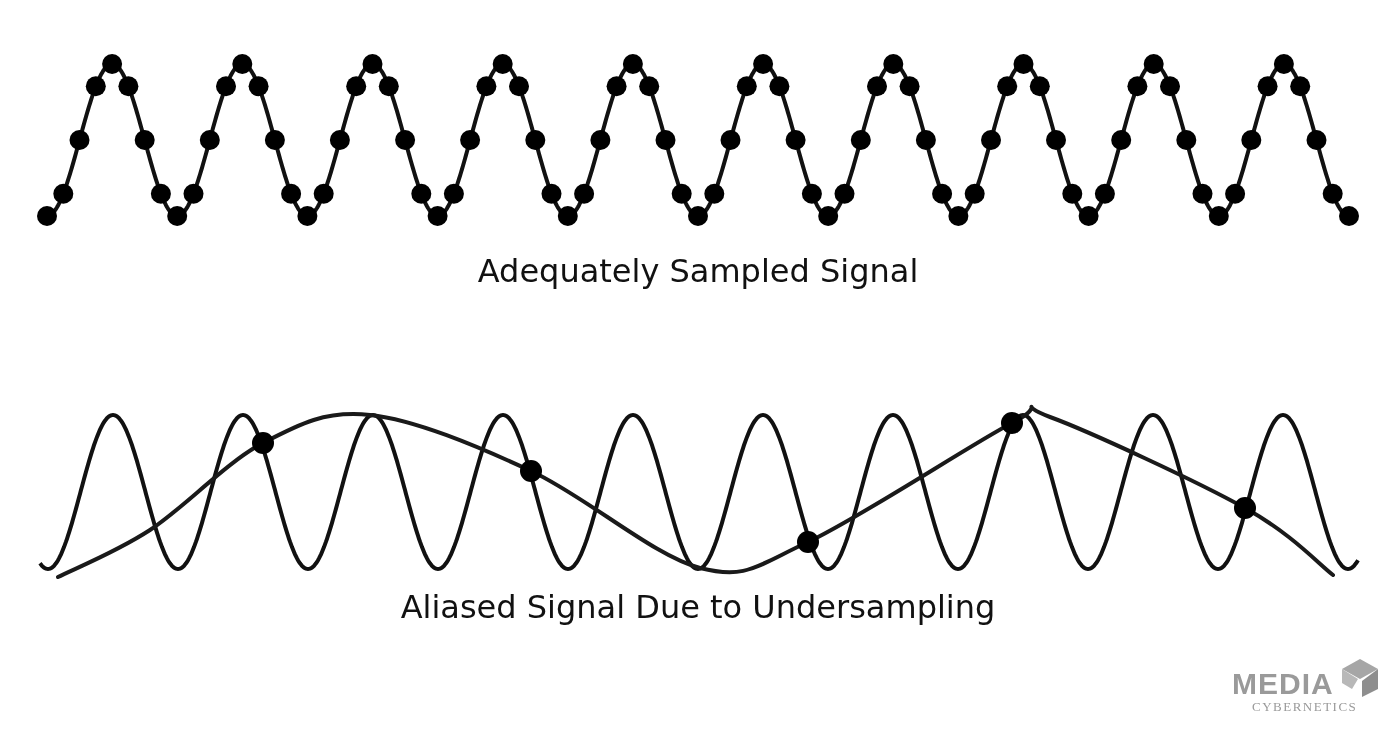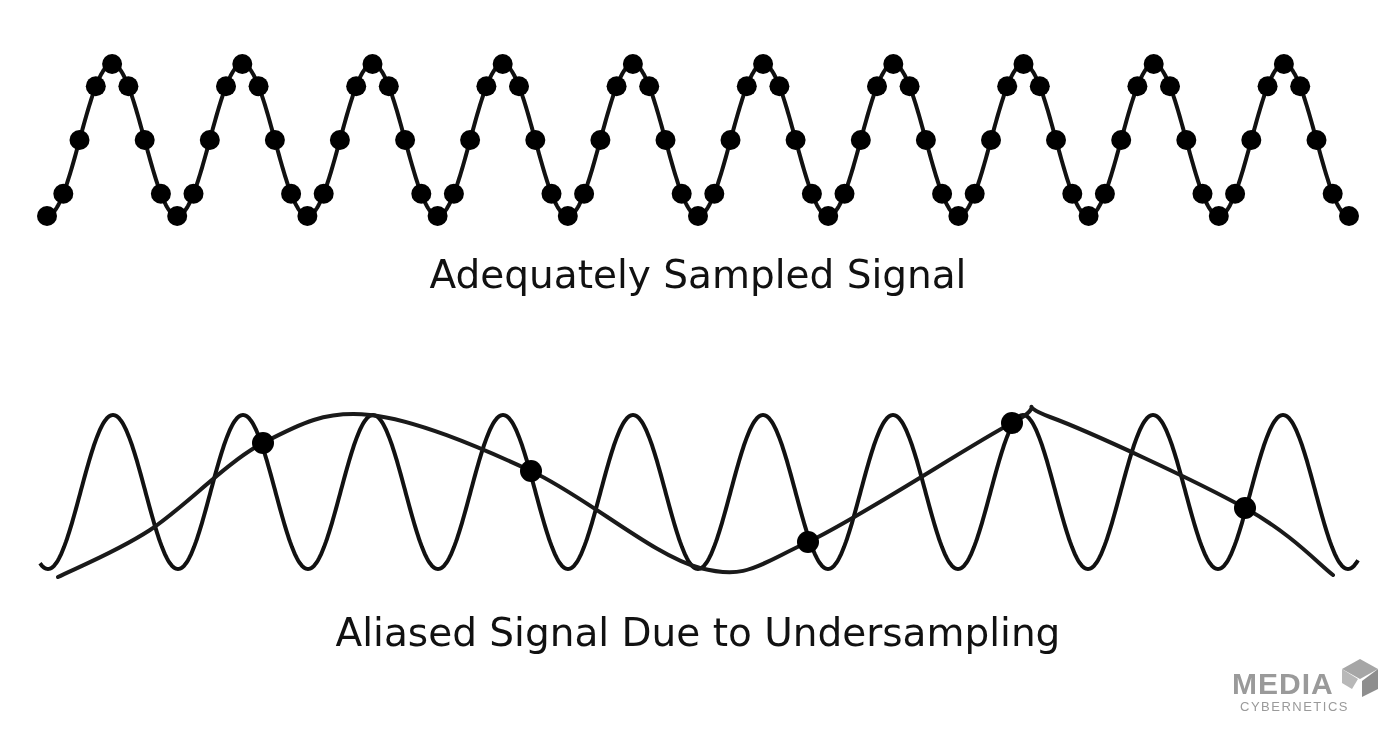--- a/index.html
+++ b/index.html
@@ -1,26 +1,26 @@
 <!DOCTYPE html>
 <html><head>
   <meta charset="utf-8">
   <style>
     html, body { margin: 0; padding: 0; background: #ffffff; }
     body { width: 1396px; height: 733px; position: relative; overflow: hidden; font-family: "Liberation Sans", "DejaVu Sans", sans-serif; }
     .panel { position: absolute; left: 0; width: 1396px; }
     #panel-top { top: 0; height: 300px; }
-    #panel-bottom { top: 388px; height: 270px; }
-    .caption { position: absolute; left: 0; width: 1396px; text-align: center; color: #111111; font-family: "DejaVu Sans", sans-serif; font-size: 39px; letter-spacing: 0px; }
+    #panel-bottom { top: 366px; height: 270px; }
+    .caption { position: absolute; left: 0; width: 1396px; text-align: center; color: #111111; font-family: "DejaVu Sans", sans-serif; font-size: 32px; letter-spacing: 0px; }
     #caption-top { top: 252px; }
     #caption-bottom { top: 602px; }
     svg.plot { position: absolute; left: 0; top: 0; }
     .logo { position: absolute; right: 14px; bottom: 18px; width: 150px; height: 60px; }
     .logo-word-1 { position: absolute; left: 0; top: 12px; font-family: "Liberation Sans", sans-serif; font-size: 30px; color: #9a9a9a; letter-spacing: 1px; font-weight: bold; }
-    .logo-word-2 { position: absolute; left: 8px; top: 44px; font-family: Liberation Sans, sans-serif; font-size: 13px; color: #9a9a9a; letter-spacing: 1.5px; }
+    .logo-word-2 { position: absolute; left: 20px; top: 44px; font-family: Liberation Serif, serif; font-size: 13px; color: #9a9a9a; letter-spacing: 1.5px; }
     .logo-cube { position: absolute; right: 0; top: 0; width: 44px; height: 44px; }
   </style>
 </head>
 <body>
 
 <div class="panel" id="panel-top">
   <svg class="plot" id="svg-top" width="1396" height="300">
       <path d="M 47.0 216.0 L 48.0 215.9 L 49.0 215.6 L 50.0 215.2 L 51.0 214.6 L 52.0 213.8 L 53.0 212.8 L 54.0 211.7 L 55.0 210.4 L 56.0 208.9 L 57.0 207.3 L 58.0 205.5 L 59.0 203.6 L 60.0 201.5 L 61.0 199.3 L 62.0 196.9 L 63.0 194.4 L 64.0 191.8 L 65.0 189.1 L 66.0 186.2 L 67.0 183.3 L 68.0 180.2 L 69.0 177.0 L 70.0 173.8 L 71.0 170.5 L 72.0 167.1 L 73.0 163.6 L 74.0 160.1 L 75.0 156.6 L 76.0 153.0 L 77.0 149.3 L 78.0 145.7 L 79.0 142.0 L 80.0 138.3 L 81.0 134.7 L 82.0 131.0 L 83.0 127.4 L 84.0 123.8 L 85.0 120.2 L 86.0 116.7 L 87.0 113.3 L 88.0 109.9 L 89.0 106.5 L 90.0 103.3 L 91.0 100.1 L 92.0 97.0 L 93.0 94.1 L 94.0 91.2 L 95.0 88.4 L 96.0 85.8 L 97.0 83.3 L 98.0 80.9 L 99.0 78.7 L 100.0 76.6 L 101.0 74.6 L 102.0 72.9 L 103.0 71.2 L 104.0 69.7 L 105.0 68.4 L 106.0 67.3 L 107.0 66.3 L 108.0 65.5 L 109.0 64.8 L 110.0 64.4 L 111.0 64.1 L 112.0 64.0 L 113.0 64.1 L 114.0 64.3 L 115.0 64.7 L 116.0 65.3 L 117.0 66.1 L 118.0 67.1 L 119.0 68.2 L 120.0 69.5 L 121.0 70.9 L 122.0 72.5 L 123.0 74.3 L 124.0 76.2 L 125.0 78.3 L 126.0 80.5 L 127.0 82.8 L 128.0 85.3 L 129.0 87.9 L 130.0 90.6 L 131.0 93.5 L 132.0 96.4 L 133.0 99.5 L 134.0 102.6 L 135.0 105.9 L 136.0 109.2 L 137.0 112.6 L 138.0 116.0 L 139.0 119.5 L 140.0 123.1 L 141.0 126.7 L 142.0 130.3 L 143.0 134.0 L 144.0 137.6 L 145.0 141.3 L 146.0 144.9 L 147.0 148.6 L 148.0 152.2 L 149.0 155.8 L 150.0 159.4 L 151.0 162.9 L 152.0 166.4 L 153.0 169.8 L 154.0 173.1 L 155.0 176.4 L 156.0 179.6 L 157.0 182.7 L 158.0 185.6 L 159.0 188.5 L 160.0 191.3 L 161.0 193.9 L 162.0 196.5 L 163.0 198.8 L 164.0 201.1 L 165.0 203.2 L 166.0 205.2 L 167.0 207.0 L 168.0 208.6 L 169.0 210.1 L 170.0 211.5 L 171.0 212.6 L 172.0 213.6 L 173.0 214.4 L 174.0 215.1 L 175.0 215.6 L 176.0 215.9 L 177.0 216.0 L 178.0 215.9 L 179.0 215.7 L 180.0 215.3 L 181.0 214.7 L 182.0 214.0 L 183.0 213.0 L 184.0 211.9 L 185.0 210.7 L 186.0 209.2 L 187.0 207.7 L 188.0 205.9 L 189.0 204.0 L 190.0 202.0 L 191.0 199.8 L 192.0 197.4 L 193.0 195.0 L 194.0 192.4 L 195.0 189.6 L 196.0 186.8 L 197.0 183.9 L 198.0 180.8 L 199.0 177.7 L 200.0 174.5 L 201.0 171.1 L 202.0 167.8 L 203.0 164.3 L 204.0 160.8 L 205.0 157.3 L 206.0 153.7 L 207.0 150.1 L 208.0 146.4 L 209.0 142.8 L 210.0 139.1 L 211.0 135.4 L 212.0 131.8 L 213.0 128.1 L 214.0 124.5 L 215.0 121.0 L 216.0 117.4 L 217.0 113.9 L 218.0 110.5 L 219.0 107.2 L 220.0 103.9 L 221.0 100.7 L 222.0 97.6 L 223.0 94.6 L 224.0 91.8 L 225.0 89.0 L 226.0 86.3 L 227.0 83.8 L 228.0 81.4 L 229.0 79.1 L 230.0 77.0 L 231.0 75.0 L 232.0 73.2 L 233.0 71.5 L 234.0 70.0 L 235.0 68.7 L 236.0 67.5 L 237.0 66.5 L 238.0 65.6 L 239.0 65.0 L 240.0 64.5 L 241.0 64.1 L 242.0 64.0 L 243.0 64.0 L 244.0 64.3 L 245.0 64.6 L 246.0 65.2 L 247.0 65.9 L 248.0 66.9 L 249.0 67.9 L 250.0 69.2 L 251.0 70.6 L 252.0 72.2 L 253.0 73.9 L 254.0 75.8 L 255.0 77.8 L 256.0 80.0 L 257.0 82.3 L 258.0 84.8 L 259.0 87.4 L 260.0 90.1 L 261.0 92.9 L 262.0 95.8 L 263.0 98.9 L 264.0 102.0 L 265.0 105.2 L 266.0 108.5 L 267.0 111.9 L 268.0 115.3 L 269.0 118.8 L 270.0 122.4 L 271.0 126.0 L 272.0 129.6 L 273.0 133.2 L 274.0 136.9 L 275.0 140.6 L 276.0 144.2 L 277.0 147.9 L 278.0 151.5 L 279.0 155.1 L 280.0 158.7 L 281.0 162.2 L 282.0 165.7 L 283.0 169.1 L 284.0 172.5 L 285.0 175.8 L 286.0 178.9 L 287.0 182.1 L 288.0 185.1 L 289.0 188.0 L 290.0 190.7 L 291.0 193.4 L 292.0 196.0 L 293.0 198.4 L 294.0 200.7 L 295.0 202.8 L 296.0 204.8 L 297.0 206.6 L 298.0 208.3 L 299.0 209.8 L 300.0 211.2 L 301.0 212.4 L 302.0 213.4 L 303.0 214.3 L 304.0 215.0 L 305.0 215.5 L 306.0 215.8 L 307.0 216.0 L 308.0 216.0 L 309.0 215.8 L 310.0 215.4 L 311.0 214.9 L 312.0 214.1 L 313.0 213.2 L 314.0 212.2 L 315.0 210.9 L 316.0 209.5 L 317.0 208.0 L 318.0 206.3 L 319.0 204.4 L 320.0 202.4 L 321.0 200.2 L 322.0 197.9 L 323.0 195.5 L 324.0 192.9 L 325.0 190.2 L 326.0 187.4 L 327.0 184.5 L 328.0 181.4 L 329.0 178.3 L 330.0 175.1 L 331.0 171.8 L 332.0 168.4 L 333.0 165.0 L 334.0 161.5 L 335.0 158.0 L 336.0 154.4 L 337.0 150.8 L 338.0 147.1 L 339.0 143.5 L 340.0 139.8 L 341.0 136.2 L 342.0 132.5 L 343.0 128.9 L 344.0 125.2 L 345.0 121.7 L 346.0 118.1 L 347.0 114.6 L 348.0 111.2 L 349.0 107.9 L 350.0 104.6 L 351.0 101.4 L 352.0 98.3 L 353.0 95.2 L 354.0 92.3 L 355.0 89.5 L 356.0 86.8 L 357.0 84.3 L 358.0 81.9 L 359.0 79.6 L 360.0 77.4 L 361.0 75.4 L 362.0 73.5 L 363.0 71.8 L 364.0 70.3 L 365.0 68.9 L 366.0 67.7 L 367.0 66.7 L 368.0 65.8 L 369.0 65.1 L 370.0 64.6 L 371.0 64.2 L 372.0 64.0 L 373.0 64.0 L 374.0 64.2 L 375.0 64.6 L 376.0 65.1 L 377.0 65.8 L 378.0 66.7 L 379.0 67.7 L 380.0 68.9 L 381.0 70.3 L 382.0 71.8 L 383.0 73.5 L 384.0 75.4 L 385.0 77.4 L 386.0 79.6 L 387.0 81.9 L 388.0 84.3 L 389.0 86.8 L 390.0 89.5 L 391.0 92.3 L 392.0 95.2 L 393.0 98.3 L 394.0 101.4 L 395.0 104.6 L 396.0 107.9 L 397.0 111.2 L 398.0 114.6 L 399.0 118.1 L 400.0 121.7 L 401.0 125.2 L 402.0 128.9 L 403.0 132.5 L 404.0 136.2 L 405.0 139.8 L 406.0 143.5 L 407.0 147.1 L 408.0 150.8 L 409.0 154.4 L 410.0 158.0 L 411.0 161.5 L 412.0 165.0 L 413.0 168.4 L 414.0 171.8 L 415.0 175.1 L 416.0 178.3 L 417.0 181.4 L 418.0 184.5 L 419.0 187.4 L 420.0 190.2 L 421.0 192.9 L 422.0 195.5 L 423.0 197.9 L 424.0 200.2 L 425.0 202.4 L 426.0 204.4 L 427.0 206.3 L 428.0 208.0 L 429.0 209.5 L 430.0 210.9 L 431.0 212.2 L 432.0 213.2 L 433.0 214.1 L 434.0 214.9 L 435.0 215.4 L 436.0 215.8 L 437.0 216.0 L 438.0 216.0 L 439.0 215.8 L 440.0 215.5 L 441.0 215.0 L 442.0 214.3 L 443.0 213.4 L 444.0 212.4 L 445.0 211.2 L 446.0 209.8 L 447.0 208.3 L 448.0 206.6 L 449.0 204.8 L 450.0 202.8 L 451.0 200.7 L 452.0 198.4 L 453.0 196.0 L 454.0 193.4 L 455.0 190.7 L 456.0 188.0 L 457.0 185.1 L 458.0 182.1 L 459.0 178.9 L 460.0 175.8 L 461.0 172.5 L 462.0 169.1 L 463.0 165.7 L 464.0 162.2 L 465.0 158.7 L 466.0 155.1 L 467.0 151.5 L 468.0 147.9 L 469.0 144.2 L 470.0 140.6 L 471.0 136.9 L 472.0 133.2 L 473.0 129.6 L 474.0 126.0 L 475.0 122.4 L 476.0 118.8 L 477.0 115.3 L 478.0 111.9 L 479.0 108.5 L 480.0 105.2 L 481.0 102.0 L 482.0 98.9 L 483.0 95.8 L 484.0 92.9 L 485.0 90.1 L 486.0 87.4 L 487.0 84.8 L 488.0 82.3 L 489.0 80.0 L 490.0 77.8 L 491.0 75.8 L 492.0 73.9 L 493.0 72.2 L 494.0 70.6 L 495.0 69.2 L 496.0 67.9 L 497.0 66.9 L 498.0 65.9 L 499.0 65.2 L 500.0 64.6 L 501.0 64.3 L 502.0 64.0 L 503.0 64.0 L 504.0 64.1 L 505.0 64.5 L 506.0 65.0 L 507.0 65.6 L 508.0 66.5 L 509.0 67.5 L 510.0 68.7 L 511.0 70.0 L 512.0 71.5 L 513.0 73.2 L 514.0 75.0 L 515.0 77.0 L 516.0 79.1 L 517.0 81.4 L 518.0 83.8 L 519.0 86.3 L 520.0 89.0 L 521.0 91.8 L 522.0 94.6 L 523.0 97.6 L 524.0 100.7 L 525.0 103.9 L 526.0 107.2 L 527.0 110.5 L 528.0 113.9 L 529.0 117.4 L 530.0 121.0 L 531.0 124.5 L 532.0 128.1 L 533.0 131.8 L 534.0 135.4 L 535.0 139.1 L 536.0 142.8 L 537.0 146.4 L 538.0 150.1 L 539.0 153.7 L 540.0 157.3 L 541.0 160.8 L 542.0 164.3 L 543.0 167.8 L 544.0 171.1 L 545.0 174.5 L 546.0 177.7 L 547.0 180.8 L 548.0 183.9 L 549.0 186.8 L 550.0 189.6 L 551.0 192.4 L 552.0 195.0 L 553.0 197.4 L 554.0 199.8 L 555.0 202.0 L 556.0 204.0 L 557.0 205.9 L 558.0 207.7 L 559.0 209.2 L 560.0 210.7 L 561.0 211.9 L 562.0 213.0 L 563.0 214.0 L 564.0 214.7 L 565.0 215.3 L 566.0 215.7 L 567.0 215.9 L 568.0 216.0 L 569.0 215.9 L 570.0 215.6 L 571.0 215.1 L 572.0 214.4 L 573.0 213.6 L 574.0 212.6 L 575.0 211.5 L 576.0 210.1 L 577.0 208.6 L 578.0 207.0 L 579.0 205.2 L 580.0 203.2 L 581.0 201.1 L 582.0 198.8 L 583.0 196.5 L 584.0 193.9 L 585.0 191.3 L 586.0 188.5 L 587.0 185.6 L 588.0 182.7 L 589.0 179.6 L 590.0 176.4 L 591.0 173.1 L 592.0 169.8 L 593.0 166.4 L 594.0 162.9 L 595.0 159.4 L 596.0 155.8 L 597.0 152.2 L 598.0 148.6 L 599.0 144.9 L 600.0 141.3 L 601.0 137.6 L 602.0 134.0 L 603.0 130.3 L 604.0 126.7 L 605.0 123.1 L 606.0 119.5 L 607.0 116.0 L 608.0 112.6 L 609.0 109.2 L 610.0 105.9 L 611.0 102.6 L 612.0 99.5 L 613.0 96.4 L 614.0 93.5 L 615.0 90.6 L 616.0 87.9 L 617.0 85.3 L 618.0 82.8 L 619.0 80.5 L 620.0 78.3 L 621.0 76.2 L 622.0 74.3 L 623.0 72.5 L 624.0 70.9 L 625.0 69.5 L 626.0 68.2 L 627.0 67.1 L 628.0 66.1 L 629.0 65.3 L 630.0 64.7 L 631.0 64.3 L 632.0 64.1 L 633.0 64.0 L 634.0 64.1 L 635.0 64.4 L 636.0 64.8 L 637.0 65.5 L 638.0 66.3 L 639.0 67.3 L 640.0 68.4 L 641.0 69.7 L 642.0 71.2 L 643.0 72.9 L 644.0 74.6 L 645.0 76.6 L 646.0 78.7 L 647.0 80.9 L 648.0 83.3 L 649.0 85.8 L 650.0 88.4 L 651.0 91.2 L 652.0 94.1 L 653.0 97.0 L 654.0 100.1 L 655.0 103.3 L 656.0 106.5 L 657.0 109.9 L 658.0 113.3 L 659.0 116.7 L 660.0 120.2 L 661.0 123.8 L 662.0 127.4 L 663.0 131.0 L 664.0 134.7 L 665.0 138.3 L 666.0 142.0 L 667.0 145.7 L 668.0 149.3 L 669.0 153.0 L 670.0 156.6 L 671.0 160.1 L 672.0 163.6 L 673.0 167.1 L 674.0 170.5 L 675.0 173.8 L 676.0 177.0 L 677.0 180.2 L 678.0 183.3 L 679.0 186.2 L 680.0 189.1 L 681.0 191.8 L 682.0 194.4 L 683.0 196.9 L 684.0 199.3 L 685.0 201.5 L 686.0 203.6 L 687.0 205.5 L 688.0 207.3 L 689.0 208.9 L 690.0 210.4 L 691.0 211.7 L 692.0 212.8 L 693.0 213.8 L 694.0 214.6 L 695.0 215.2 L 696.0 215.6 L 697.0 215.9 L 698.0 216.0 L 699.0 215.9 L 700.0 215.6 L 701.0 215.2 L 702.0 214.6 L 703.0 213.8 L 704.0 212.8 L 705.0 211.7 L 706.0 210.4 L 707.0 208.9 L 708.0 207.3 L 709.0 205.5 L 710.0 203.6 L 711.0 201.5 L 712.0 199.3 L 713.0 196.9 L 714.0 194.4 L 715.0 191.8 L 716.0 189.1 L 717.0 186.2 L 718.0 183.3 L 719.0 180.2 L 720.0 177.0 L 721.0 173.8 L 722.0 170.5 L 723.0 167.1 L 724.0 163.6 L 725.0 160.1 L 726.0 156.6 L 727.0 153.0 L 728.0 149.3 L 729.0 145.7 L 730.0 142.0 L 731.0 138.3 L 732.0 134.7 L 733.0 131.0 L 734.0 127.4 L 735.0 123.8 L 736.0 120.2 L 737.0 116.7 L 738.0 113.3 L 739.0 109.9 L 740.0 106.5 L 741.0 103.3 L 742.0 100.1 L 743.0 97.0 L 744.0 94.1 L 745.0 91.2 L 746.0 88.4 L 747.0 85.8 L 748.0 83.3 L 749.0 80.9 L 750.0 78.7 L 751.0 76.6 L 752.0 74.6 L 753.0 72.9 L 754.0 71.2 L 755.0 69.7 L 756.0 68.4 L 757.0 67.3 L 758.0 66.3 L 759.0 65.5 L 760.0 64.8 L 761.0 64.4 L 762.0 64.1 L 763.0 64.0 L 764.0 64.1 L 765.0 64.3 L 766.0 64.7 L 767.0 65.3 L 768.0 66.1 L 769.0 67.1 L 770.0 68.2 L 771.0 69.5 L 772.0 70.9 L 773.0 72.5 L 774.0 74.3 L 775.0 76.2 L 776.0 78.3 L 777.0 80.5 L 778.0 82.8 L 779.0 85.3 L 780.0 87.9 L 781.0 90.6 L 782.0 93.5 L 783.0 96.4 L 784.0 99.5 L 785.0 102.6 L 786.0 105.9 L 787.0 109.2 L 788.0 112.6 L 789.0 116.0 L 790.0 119.5 L 791.0 123.1 L 792.0 126.7 L 793.0 130.3 L 794.0 134.0 L 795.0 137.6 L 796.0 141.3 L 797.0 144.9 L 798.0 148.6 L 799.0 152.2 L 800.0 155.8 L 801.0 159.4 L 802.0 162.9 L 803.0 166.4 L 804.0 169.8 L 805.0 173.1 L 806.0 176.4 L 807.0 179.6 L 808.0 182.7 L 809.0 185.6 L 810.0 188.5 L 811.0 191.3 L 812.0 193.9 L 813.0 196.5 L 814.0 198.8 L 815.0 201.1 L 816.0 203.2 L 817.0 205.2 L 818.0 207.0 L 819.0 208.6 L 820.0 210.1 L 821.0 211.5 L 822.0 212.6 L 823.0 213.6 L 824.0 214.4 L 825.0 215.1 L 826.0 215.6 L 827.0 215.9 L 828.0 216.0 L 829.0 215.9 L 830.0 215.7 L 831.0 215.3 L 832.0 214.7 L 833.0 214.0 L 834.0 213.0 L 835.0 211.9 L 836.0 210.7 L 837.0 209.2 L 838.0 207.7 L 839.0 205.9 L 840.0 204.0 L 841.0 202.0 L 842.0 199.8 L 843.0 197.4 L 844.0 195.0 L 845.0 192.4 L 846.0 189.6 L 847.0 186.8 L 848.0 183.9 L 849.0 180.8 L 850.0 177.7 L 851.0 174.5 L 852.0 171.1 L 853.0 167.8 L 854.0 164.3 L 855.0 160.8 L 856.0 157.3 L 857.0 153.7 L 858.0 150.1 L 859.0 146.4 L 860.0 142.8 L 861.0 139.1 L 862.0 135.4 L 863.0 131.8 L 864.0 128.1 L 865.0 124.5 L 866.0 121.0 L 867.0 117.4 L 868.0 113.9 L 869.0 110.5 L 870.0 107.2 L 871.0 103.9 L 872.0 100.7 L 873.0 97.6 L 874.0 94.6 L 875.0 91.8 L 876.0 89.0 L 877.0 86.3 L 878.0 83.8 L 879.0 81.4 L 880.0 79.1 L 881.0 77.0 L 882.0 75.0 L 883.0 73.2 L 884.0 71.5 L 885.0 70.0 L 886.0 68.7 L 887.0 67.5 L 888.0 66.5 L 889.0 65.6 L 890.0 65.0 L 891.0 64.5 L 892.0 64.1 L 893.0 64.0 L 894.0 64.0 L 895.0 64.3 L 896.0 64.6 L 897.0 65.2 L 898.0 65.9 L 899.0 66.9 L 900.0 67.9 L 901.0 69.2 L 902.0 70.6 L 903.0 72.2 L 904.0 73.9 L 905.0 75.8 L 906.0 77.8 L 907.0 80.0 L 908.0 82.3 L 909.0 84.8 L 910.0 87.4 L 911.0 90.1 L 912.0 92.9 L 913.0 95.8 L 914.0 98.9 L 915.0 102.0 L 916.0 105.2 L 917.0 108.5 L 918.0 111.9 L 919.0 115.3 L 920.0 118.8 L 921.0 122.4 L 922.0 126.0 L 923.0 129.6 L 924.0 133.2 L 925.0 136.9 L 926.0 140.6 L 927.0 144.2 L 928.0 147.9 L 929.0 151.5 L 930.0 155.1 L 931.0 158.7 L 932.0 162.2 L 933.0 165.7 L 934.0 169.1 L 935.0 172.5 L 936.0 175.8 L 937.0 178.9 L 938.0 182.1 L 939.0 185.1 L 940.0 188.0 L 941.0 190.7 L 942.0 193.4 L 943.0 196.0 L 944.0 198.4 L 945.0 200.7 L 946.0 202.8 L 947.0 204.8 L 948.0 206.6 L 949.0 208.3 L 950.0 209.8 L 951.0 211.2 L 952.0 212.4 L 953.0 213.4 L 954.0 214.3 L 955.0 215.0 L 956.0 215.5 L 957.0 215.8 L 958.0 216.0 L 959.0 216.0 L 960.0 215.8 L 961.0 215.4 L 962.0 214.9 L 963.0 214.1 L 964.0 213.2 L 965.0 212.2 L 966.0 210.9 L 967.0 209.5 L 968.0 208.0 L 969.0 206.3 L 970.0 204.4 L 971.0 202.4 L 972.0 200.2 L 973.0 197.9 L 974.0 195.5 L 975.0 192.9 L 976.0 190.2 L 977.0 187.4 L 978.0 184.5 L 979.0 181.4 L 980.0 178.3 L 981.0 175.1 L 982.0 171.8 L 983.0 168.4 L 984.0 165.0 L 985.0 161.5 L 986.0 158.0 L 987.0 154.4 L 988.0 150.8 L 989.0 147.1 L 990.0 143.5 L 991.0 139.8 L 992.0 136.2 L 993.0 132.5 L 994.0 128.9 L 995.0 125.2 L 996.0 121.7 L 997.0 118.1 L 998.0 114.6 L 999.0 111.2 L 1000.0 107.9 L 1001.0 104.6 L 1002.0 101.4 L 1003.0 98.3 L 1004.0 95.2 L 1005.0 92.3 L 1006.0 89.5 L 1007.0 86.8 L 1008.0 84.3 L 1009.0 81.9 L 1010.0 79.6 L 1011.0 77.4 L 1012.0 75.4 L 1013.0 73.5 L 1014.0 71.8 L 1015.0 70.3 L 1016.0 68.9 L 1017.0 67.7 L 1018.0 66.7 L 1019.0 65.8 L 1020.0 65.1 L 1021.0 64.6 L 1022.0 64.2 L 1023.0 64.0 L 1024.0 64.0 L 1025.0 64.2 L 1026.0 64.6 L 1027.0 65.1 L 1028.0 65.8 L 1029.0 66.7 L 1030.0 67.7 L 1031.0 68.9 L 1032.0 70.3 L 1033.0 71.8 L 1034.0 73.5 L 1035.0 75.4 L 1036.0 77.4 L 1037.0 79.6 L 1038.0 81.9 L 1039.0 84.3 L 1040.0 86.8 L 1041.0 89.5 L 1042.0 92.3 L 1043.0 95.2 L 1044.0 98.3 L 1045.0 101.4 L 1046.0 104.6 L 1047.0 107.9 L 1048.0 111.2 L 1049.0 114.6 L 1050.0 118.1 L 1051.0 121.7 L 1052.0 125.2 L 1053.0 128.9 L 1054.0 132.5 L 1055.0 136.2 L 1056.0 139.8 L 1057.0 143.5 L 1058.0 147.1 L 1059.0 150.8 L 1060.0 154.4 L 1061.0 158.0 L 1062.0 161.5 L 1063.0 165.0 L 1064.0 168.4 L 1065.0 171.8 L 1066.0 175.1 L 1067.0 178.3 L 1068.0 181.4 L 1069.0 184.5 L 1070.0 187.4 L 1071.0 190.2 L 1072.0 192.9 L 1073.0 195.5 L 1074.0 197.9 L 1075.0 200.2 L 1076.0 202.4 L 1077.0 204.4 L 1078.0 206.3 L 1079.0 208.0 L 1080.0 209.5 L 1081.0 210.9 L 1082.0 212.2 L 1083.0 213.2 L 1084.0 214.1 L 1085.0 214.9 L 1086.0 215.4 L 1087.0 215.8 L 1088.0 216.0 L 1089.0 216.0 L 1090.0 215.8 L 1091.0 215.5 L 1092.0 215.0 L 1093.0 214.3 L 1094.0 213.4 L 1095.0 212.4 L 1096.0 211.2 L 1097.0 209.8 L 1098.0 208.3 L 1099.0 206.6 L 1100.0 204.8 L 1101.0 202.8 L 1102.0 200.7 L 1103.0 198.4 L 1104.0 196.0 L 1105.0 193.4 L 1106.0 190.7 L 1107.0 188.0 L 1108.0 185.1 L 1109.0 182.1 L 1110.0 178.9 L 1111.0 175.8 L 1112.0 172.5 L 1113.0 169.1 L 1114.0 165.7 L 1115.0 162.2 L 1116.0 158.7 L 1117.0 155.1 L 1118.0 151.5 L 1119.0 147.9 L 1120.0 144.2 L 1121.0 140.6 L 1122.0 136.9 L 1123.0 133.2 L 1124.0 129.6 L 1125.0 126.0 L 1126.0 122.4 L 1127.0 118.8 L 1128.0 115.3 L 1129.0 111.9 L 1130.0 108.5 L 1131.0 105.2 L 1132.0 102.0 L 1133.0 98.9 L 1134.0 95.8 L 1135.0 92.9 L 1136.0 90.1 L 1137.0 87.4 L 1138.0 84.8 L 1139.0 82.3 L 1140.0 80.0 L 1141.0 77.8 L 1142.0 75.8 L 1143.0 73.9 L 1144.0 72.2 L 1145.0 70.6 L 1146.0 69.2 L 1147.0 67.9 L 1148.0 66.9 L 1149.0 65.9 L 1150.0 65.2 L 1151.0 64.6 L 1152.0 64.3 L 1153.0 64.0 L 1154.0 64.0 L 1155.0 64.1 L 1156.0 64.5 L 1157.0 65.0 L 1158.0 65.6 L 1159.0 66.5 L 1160.0 67.5 L 1161.0 68.7 L 1162.0 70.0 L 1163.0 71.5 L 1164.0 73.2 L 1165.0 75.0 L 1166.0 77.0 L 1167.0 79.1 L 1168.0 81.4 L 1169.0 83.8 L 1170.0 86.3 L 1171.0 89.0 L 1172.0 91.8 L 1173.0 94.6 L 1174.0 97.6 L 1175.0 100.7 L 1176.0 103.9 L 1177.0 107.2 L 1178.0 110.5 L 1179.0 113.9 L 1180.0 117.4 L 1181.0 121.0 L 1182.0 124.5 L 1183.0 128.1 L 1184.0 131.8 L 1185.0 135.4 L 1186.0 139.1 L 1187.0 142.8 L 1188.0 146.4 L 1189.0 150.1 L 1190.0 153.7 L 1191.0 157.3 L 1192.0 160.8 L 1193.0 164.3 L 1194.0 167.8 L 1195.0 171.1 L 1196.0 174.5 L 1197.0 177.7 L 1198.0 180.8 L 1199.0 183.9 L 1200.0 186.8 L 1201.0 189.6 L 1202.0 192.4 L 1203.0 195.0 L 1204.0 197.4 L 1205.0 199.8 L 1206.0 202.0 L 1207.0 204.0 L 1208.0 205.9 L 1209.0 207.7 L 1210.0 209.2 L 1211.0 210.7 L 1212.0 211.9 L 1213.0 213.0 L 1214.0 214.0 L 1215.0 214.7 L 1216.0 215.3 L 1217.0 215.7 L 1218.0 215.9 L 1219.0 216.0 L 1220.0 215.9 L 1221.0 215.6 L 1222.0 215.1 L 1223.0 214.4 L 1224.0 213.6 L 1225.0 212.6 L 1226.0 211.5 L 1227.0 210.1 L 1228.0 208.6 L 1229.0 207.0 L 1230.0 205.2 L 1231.0 203.2 L 1232.0 201.1 L 1233.0 198.8 L 1234.0 196.5 L 1235.0 193.9 L 1236.0 191.3 L 1237.0 188.5 L 1238.0 185.6 L 1239.0 182.7 L 1240.0 179.6 L 1241.0 176.4 L 1242.0 173.1 L 1243.0 169.8 L 1244.0 166.4 L 1245.0 162.9 L 1246.0 159.4 L 1247.0 155.8 L 1248.0 152.2 L 1249.0 148.6 L 1250.0 144.9 L 1251.0 141.3 L 1252.0 137.6 L 1253.0 134.0 L 1254.0 130.3 L 1255.0 126.7 L 1256.0 123.1 L 1257.0 119.5 L 1258.0 116.0 L 1259.0 112.6 L 1260.0 109.2 L 1261.0 105.9 L 1262.0 102.6 L 1263.0 99.5 L 1264.0 96.4 L 1265.0 93.5 L 1266.0 90.6 L 1267.0 87.9 L 1268.0 85.3 L 1269.0 82.8 L 1270.0 80.5 L 1271.0 78.3 L 1272.0 76.2 L 1273.0 74.3 L 1274.0 72.5 L 1275.0 70.9 L 1276.0 69.5 L 1277.0 68.2 L 1278.0 67.1 L 1279.0 66.1 L 1280.0 65.3 L 1281.0 64.7 L 1282.0 64.3 L 1283.0 64.1 L 1284.0 64.0 L 1285.0 64.1 L 1286.0 64.4 L 1287.0 64.8 L 1288.0 65.5 L 1289.0 66.3 L 1290.0 67.3 L 1291.0 68.4 L 1292.0 69.7 L 1293.0 71.2 L 1294.0 72.9 L 1295.0 74.6 L 1296.0 76.6 L 1297.0 78.7 L 1298.0 80.9 L 1299.0 83.3 L 1300.0 85.8 L 1301.0 88.4 L 1302.0 91.2 L 1303.0 94.1 L 1304.0 97.0 L 1305.0 100.1 L 1306.0 103.3 L 1307.0 106.5 L 1308.0 109.9 L 1309.0 113.3 L 1310.0 116.7 L 1311.0 120.2 L 1312.0 123.8 L 1313.0 127.4 L 1314.0 131.0 L 1315.0 134.7 L 1316.0 138.3 L 1317.0 142.0 L 1318.0 145.7 L 1319.0 149.3 L 1320.0 153.0 L 1321.0 156.6 L 1322.0 160.1 L 1323.0 163.6 L 1324.0 167.1 L 1325.0 170.5 L 1326.0 173.8 L 1327.0 177.0 L 1328.0 180.2 L 1329.0 183.3 L 1330.0 186.2 L 1331.0 189.1 L 1332.0 191.8 L 1333.0 194.4 L 1334.0 196.9 L 1335.0 199.3 L 1336.0 201.5 L 1337.0 203.6 L 1338.0 205.5 L 1339.0 207.3 L 1340.0 208.9 L 1341.0 210.4 L 1342.0 211.7 L 1343.0 212.8 L 1344.0 213.8 L 1345.0 214.6 L 1346.0 215.2 L 1347.0 215.6 L 1348.0 215.9 L 1349.0 216.0" fill="none" stroke="#111111" stroke-width="4" stroke-linejoin="round"></path>
       <circle cx="47.0" cy="216.0" r="10" fill="#000000"></circle>
       <circle cx="63.3" cy="193.7" r="10" fill="#000000"></circle>

